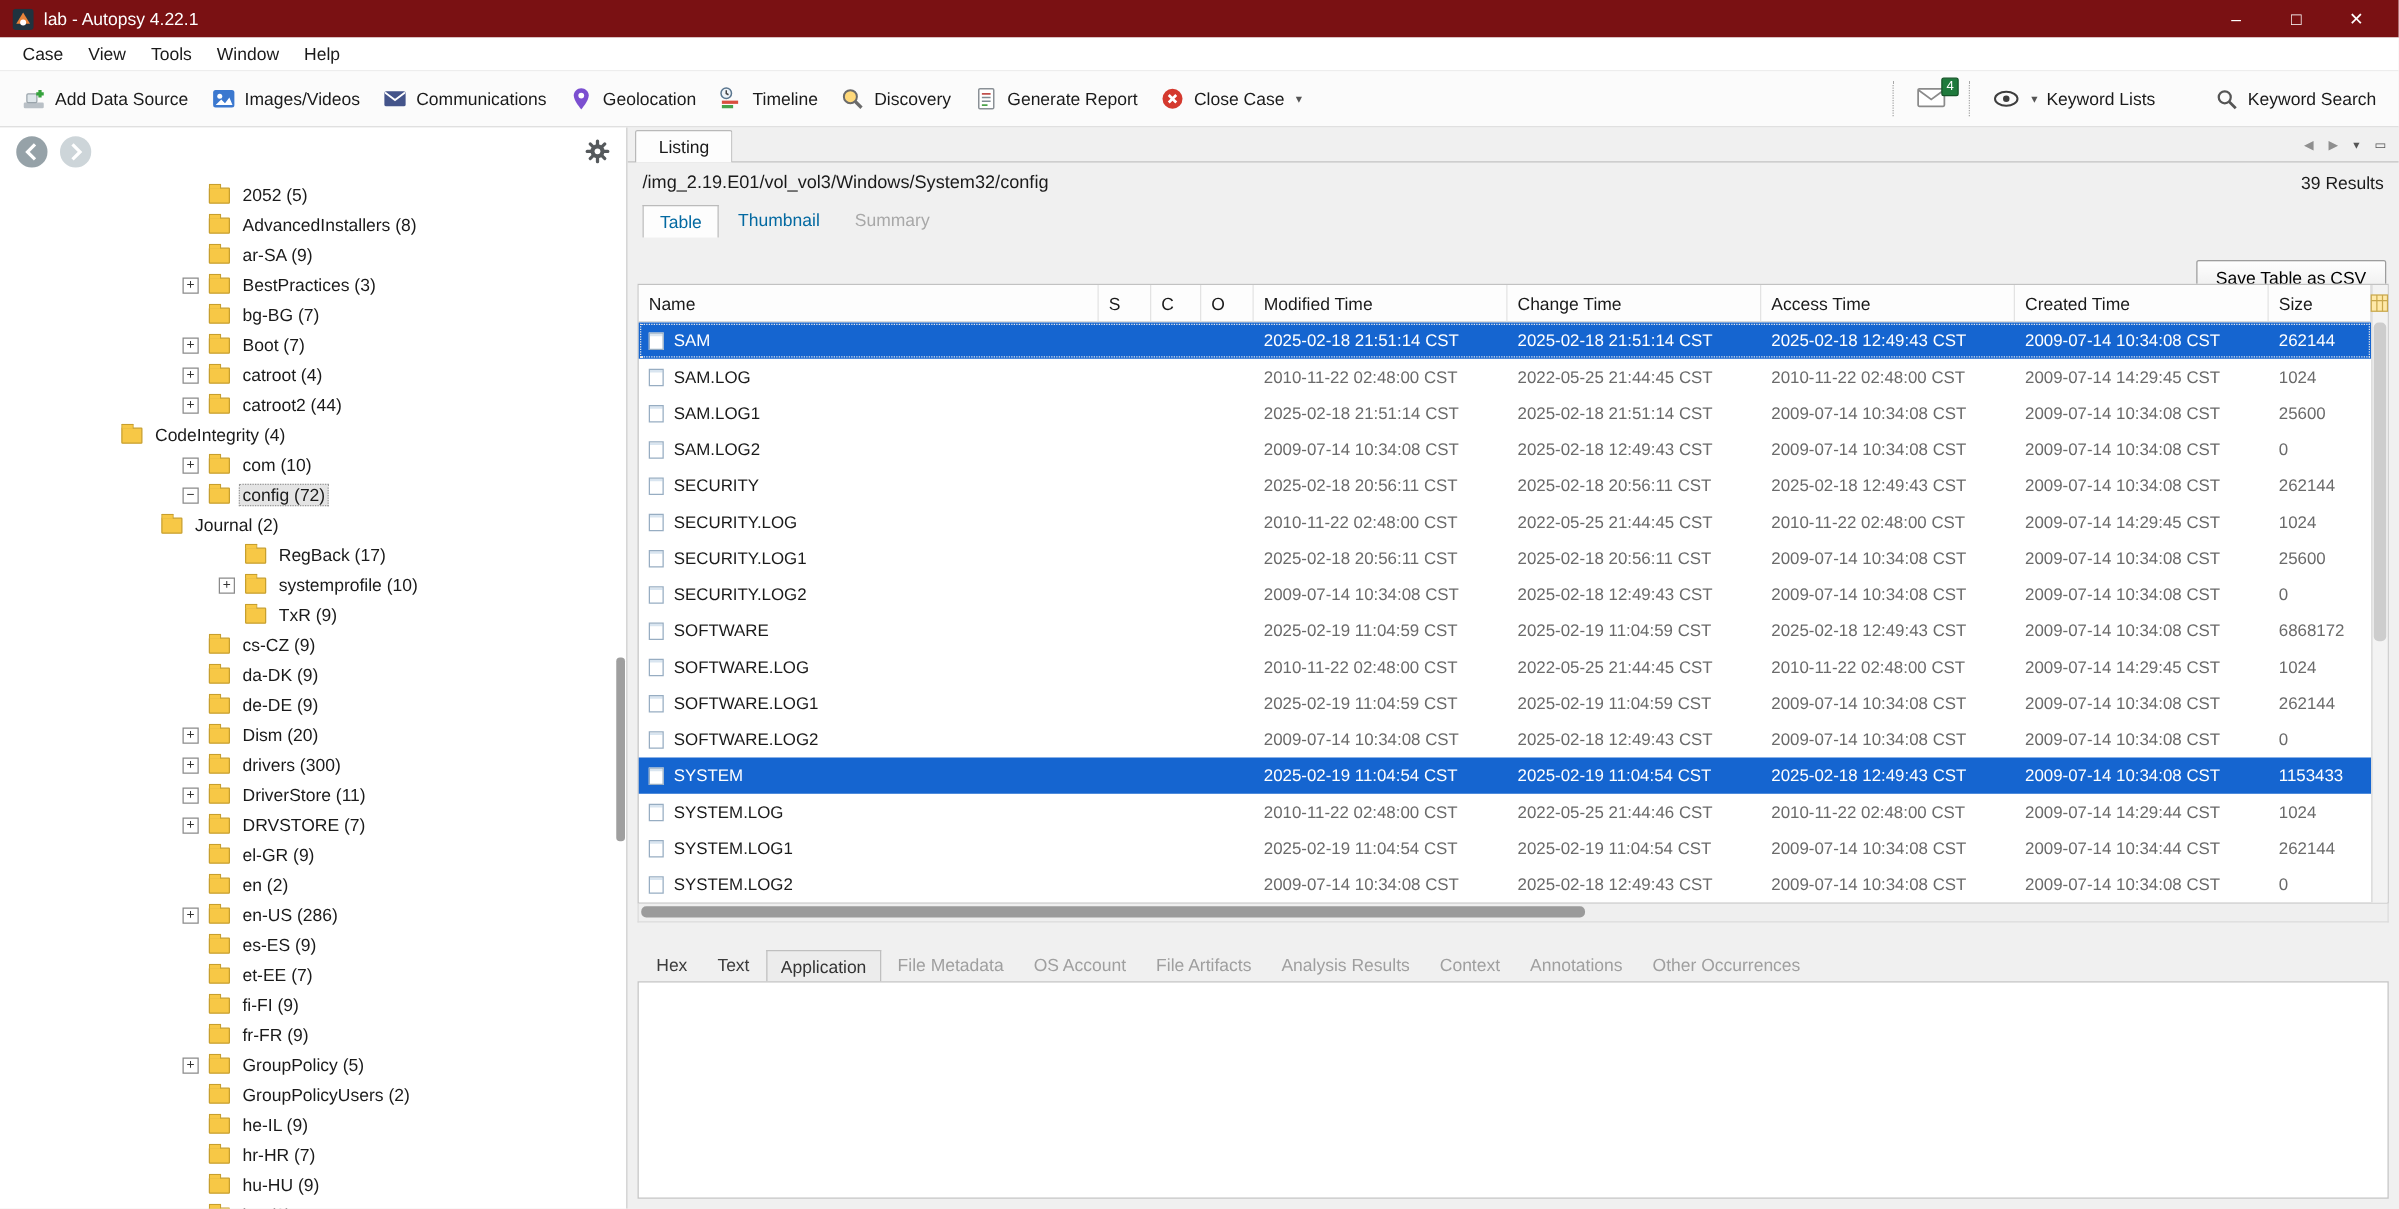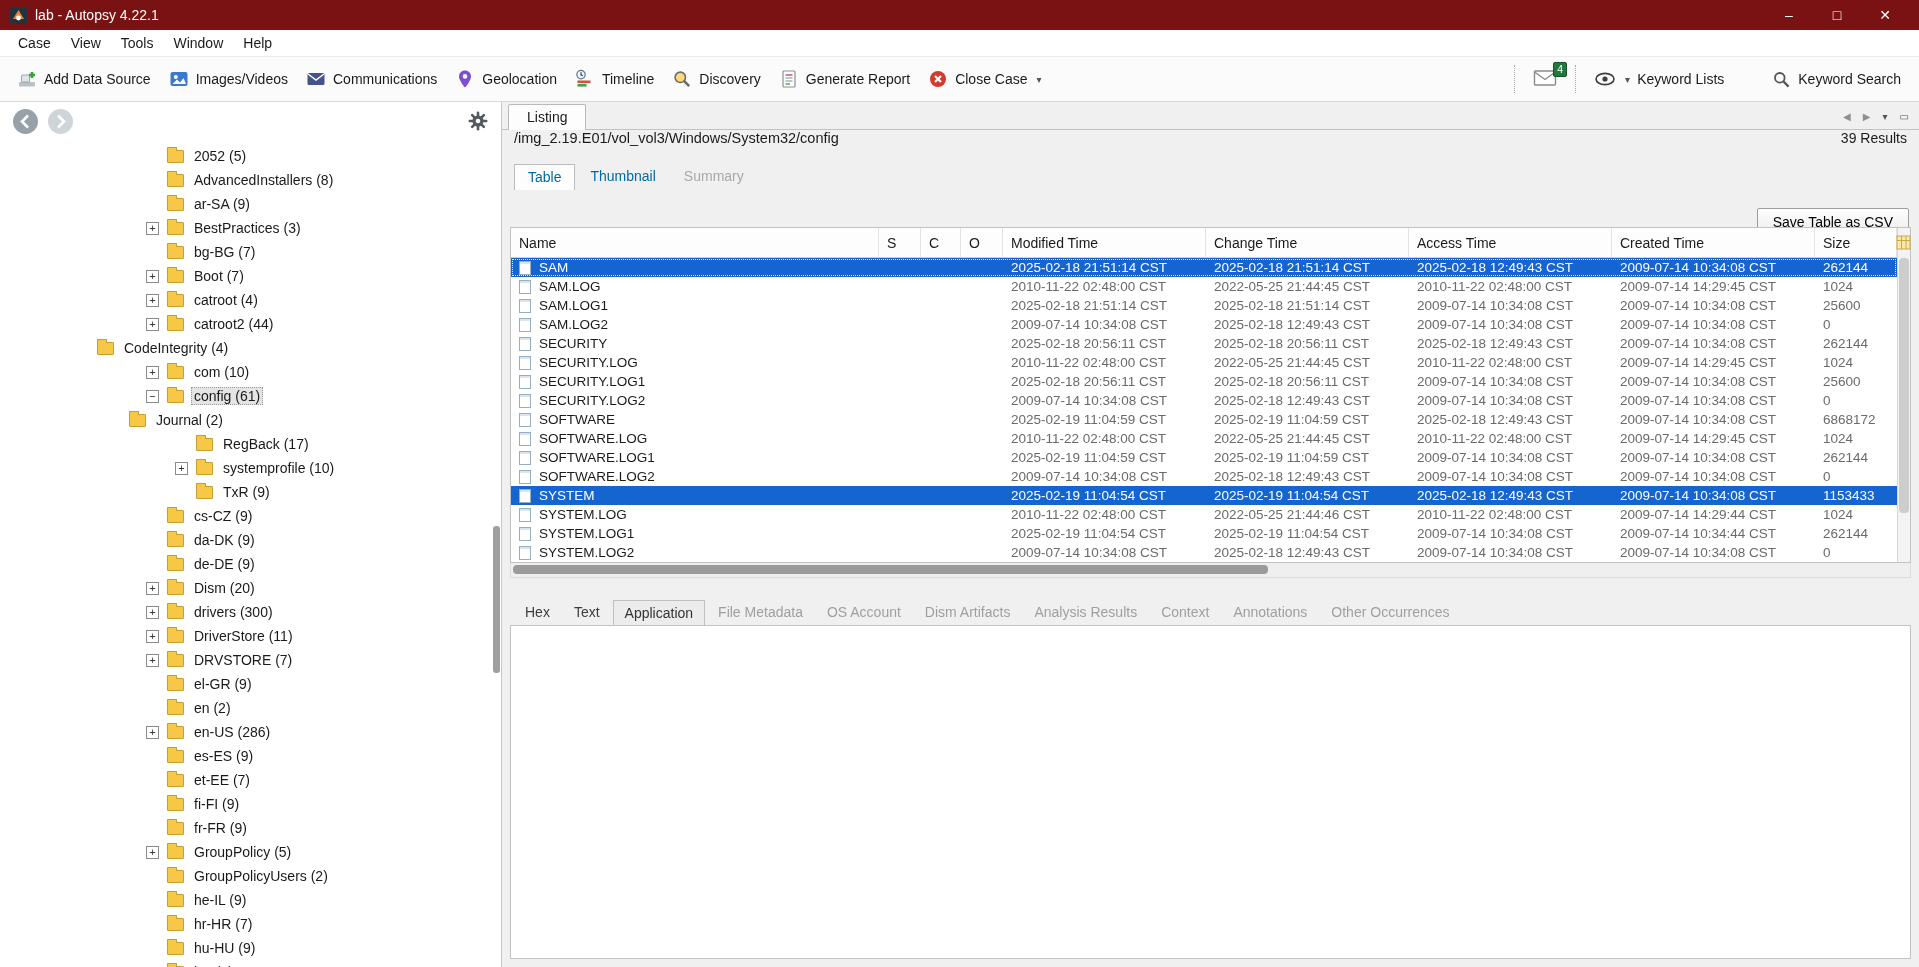--- a/index.html
+++ b/index.html
@@ -61,39 +61,39 @@
   .content { flex:1; min-width:0; display:flex; flex-direction:column; background:#f0f0f0; }
 
   .tabstrip { height:28px; display:flex; align-items:flex-end; padding:2px 10px 0 6px;
     background:#f0f0f0; border-bottom:1px solid #c2c2c2; }
   .tab-listing { background:#fdfdfd; border:1px solid #b9b9b9; border-bottom:none;
     padding:4px 18px 5px; font-size:14px; margin-bottom:-1px; border-radius:2px 2px 0 0; }
   .tabstrip-controls { margin-left:auto; display:flex; gap:12px; align-items:center;
     color:#8f8f8f; font-size:10px; padding-bottom:7px; }
   .tabstrip-controls .dark { color:#555; }
 
-  .listing-header { height:32px; display:flex; padding:0 12px; font-size:14.5px;gap:38px; }
+  .listing-header { height:32px; display:flex; align-items:center; padding:0 12px; font-size:14.5px;gap:38px; }
   .results { margin-left:auto; font-size:14px; }
 
   .viewtabs { height:27px; display:flex; align-items:flex-end; padding:0 12px; gap:2px; }
   .viewtab { padding:4px 13px 5px; font-size:14px; color:#0369a1; }
   .viewtab.selected { background:#fdfdfd; border:1px solid #bbb; border-bottom:none; margin-bottom:-1px; }
   .viewtab.disabled { color:#a8a8a8; }
 
   .csv-row { height:38px; display:flex; justify-content:flex-end; align-items:center; padding:0 10px; }
   .csv-btn { border:1px solid #9d9d9d; background:linear-gradient(#fefefe,#ececec);
     padding:5px 15px; font-size:14px; border-radius:2px;margin-top:28px; }
 
   .table-wrap { margin:0 8px; background:#fff; border:1px solid #c2c2c2; display:flex; position:relative; }
   .grid-area { flex:1; min-width:0; }
   .grid-cols { display:grid; grid-template-columns:368px 42px 40px 42px 203px 203px 203px 203px minmax(0,1fr); }
   .ghead { height:30px; border-bottom:1px solid #cfcfcf; background:#fdfdfd; }
   .hcell { display:flex; align-items:center; padding:0 8px; font-size:14px;
     border-right:1px solid #e3e3e3; white-space:nowrap; overflow:hidden; }
-  .trow { height:19px; }
+  .trow { height:29px; }
   .cell { display:flex; align-items:center; padding:0 8px; font-size:13.5px;
     white-space:nowrap; overflow:hidden; }
   .cell.time, .cell.size { color:#6a6a6a; }
   .trow.selected { background:#1565d0; }
   .trow.selected .cell, .trow.selected .cell.time, .trow.selected .cell.size { color:#fff; }
   .trow.focused { outline:1px dotted #e8e8e8; outline-offset:-2px; }
   .ficon { width:12px; height:14px; background:#fff; border:1px solid #97adc2; margin-right:8px;
     flex:0 0 12px; box-shadow:inset 0 2px 0 #d9e5f0; }
   .vscroll { width:13px; background:#f3f3f3; border-left:1px solid #d6d6d6; position:relative; }
   .vthumb { position:absolute; top:30px; left:1px; width:10px; height:255px; background:#cdcdcd; border-radius:4px; }
@@ -331,21 +331,21 @@
             <span class="expander">+</span>
           </span>
           <span class="folder"></span>
           <span class="tree-label">com (10)</span>
         </div>
         <div class="tree-row selected" style="padding-left: 146px;">
           <span class="exp-slot">
             <span class="expander">−</span>
           </span>
           <span class="folder"></span>
-          <span class="tree-label">config (61)</span>
+          <span class="tree-label">config (72)</span>
         </div>
         <div class="tree-row" style="padding-left: 108px;">
           <span class="exp-slot"></span>
           <span class="folder"></span>
           <span class="tree-label">Journal (2)</span>
         </div>
         <div class="tree-row" style="padding-left: 175px;">
           <span class="exp-slot"></span>
           <span class="folder"></span>
           <span class="tree-label">RegBack (17)</span>
@@ -757,21 +757,21 @@
     <div class="hscroll">
       <div class="hthumb"></div>
     </div>
 
     <div class="bottom-tabs" id="bottom-tabs">
         <span class="btab">Hex</span>
         <span class="btab">Text</span>
         <span class="btab selected">Application</span>
         <span class="btab disabled">File Metadata</span>
         <span class="btab disabled">OS Account</span>
-        <span class="btab disabled">Dism Artifacts</span>
+        <span class="btab disabled">File Artifacts</span>
         <span class="btab disabled">Analysis Results</span>
         <span class="btab disabled">Context</span>
         <span class="btab disabled">Annotations</span>
         <span class="btab disabled">Other Occurrences</span>
       </div>
     <div class="viewer"></div>
 
   </div>
 </div>
 

